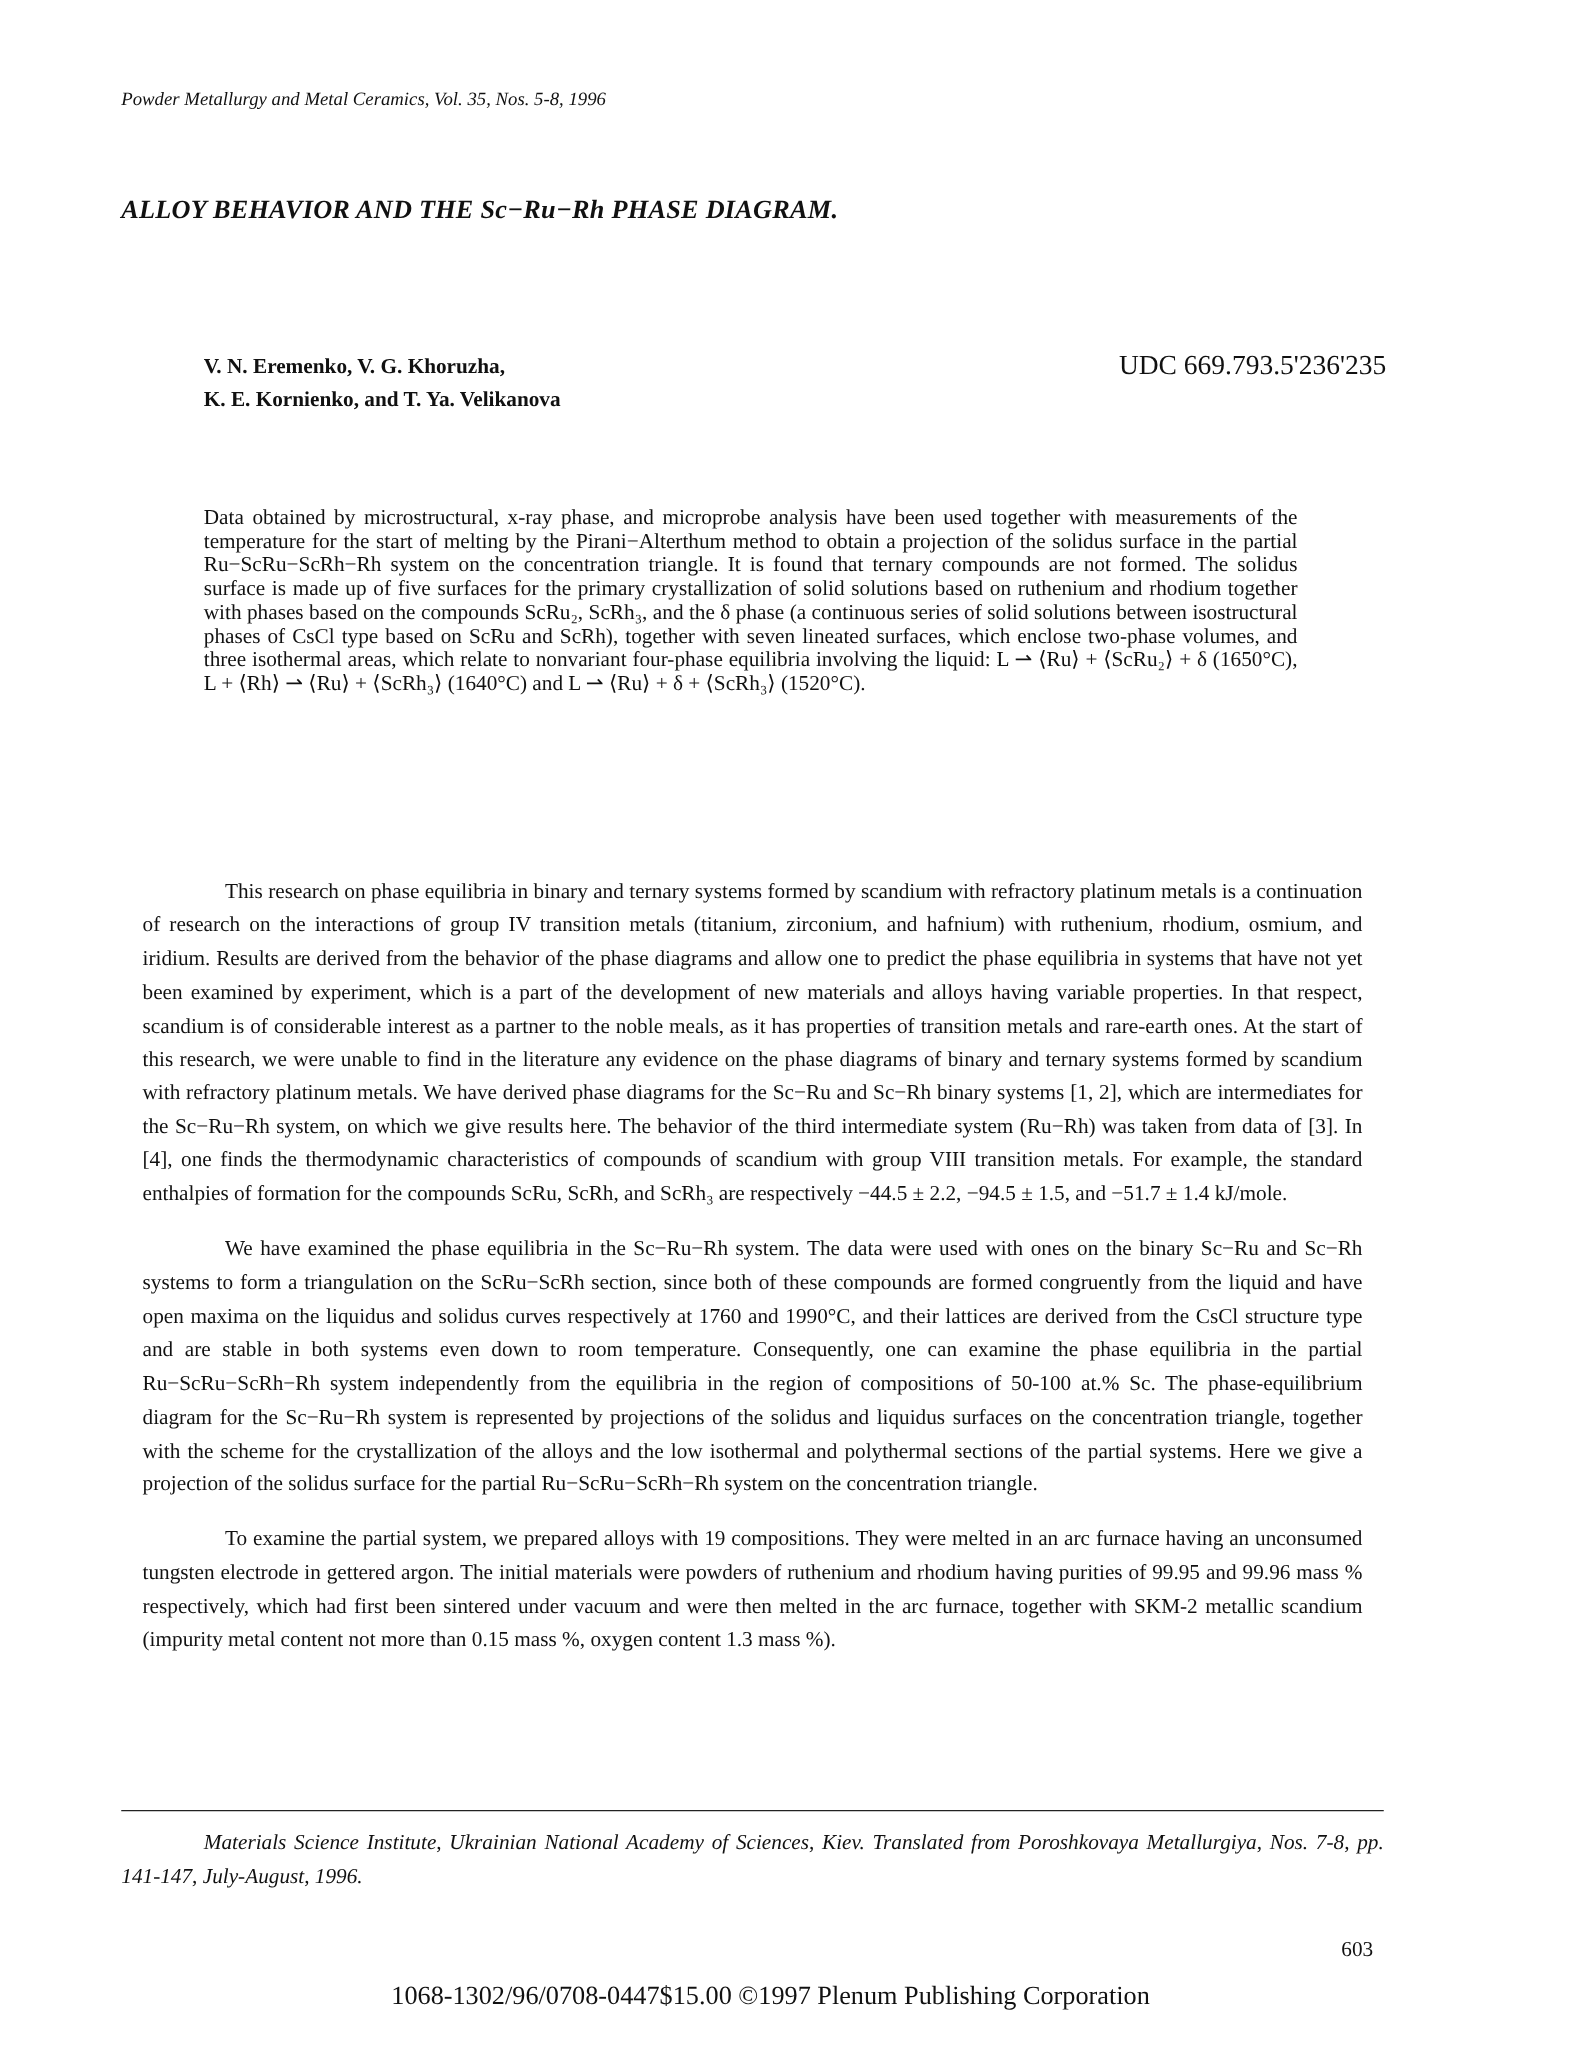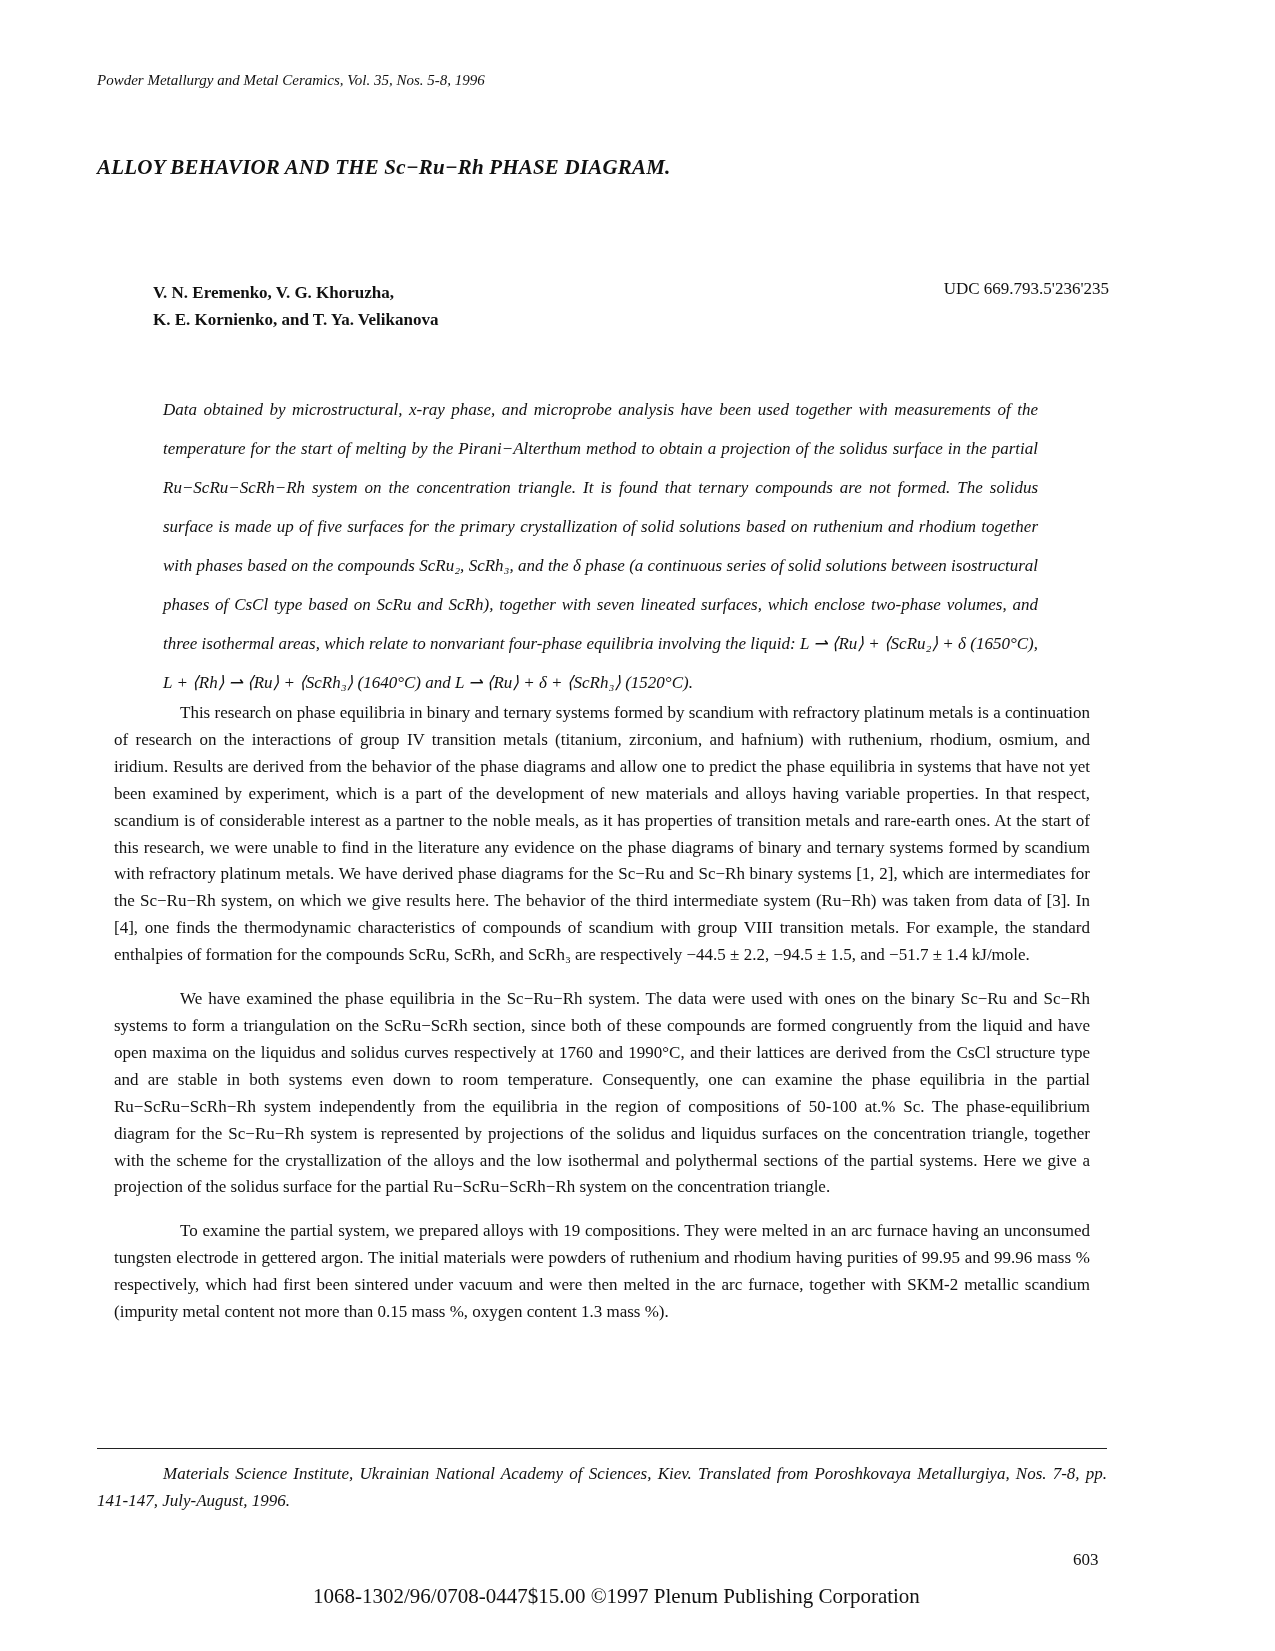--- a/index.html
+++ b/index.html
@@ -1,23 +1,23 @@
 <!DOCTYPE html>
 <html><head>
 <meta charset="utf-8">
 <style>
   html, body { margin: 0; padding: 0; background: #ffffff; }
   body { width: 1275px; height: 1651px; position: relative; overflow: hidden;
          font-family: "Liberation Serif", serif; color: #111; }
   .journal { position: absolute; left: 97px; top: 72px; font-style: italic; font-size: 15px; }
   .title { position: absolute; left: 97px; top: 152px; font-weight: bold; font-size: 21px; line-height: 30px; letter-spacing: 0.2px; font-style: italic; }
   .title div { white-space: nowrap; }
-  .authors { position: absolute; left: 153px; top: 279px; font-weight: bold; font-size: 17px; line-height: 27px; }
-  .udc { position: absolute; right: 166px; top: 279px; font-size: 17px; }
-  .abstract { position: absolute; left: 163px; top: 390px; width: 875px; font-style: italic; font-size: 17px; line-height: 39px; text-align: justify; }
+  .authors { position: absolute; left: 163px; top: 279px; font-weight: bold; font-size: 17px; line-height: 27px; }
+  .udc { position: absolute; right: 166px; top: 279px; font-size: 22px; }
+  .abstract { position: absolute; left: 163px; top: 404px; width: 875px; font-size: 17px; line-height: 19px; text-align: justify; }
   .body { position: absolute; left: 97px; top: 683px; width: 1010px; font-size: 17px; line-height: 26.9px; text-align: justify; }
   .body p { margin: 17px; text-indent: 66px; }
   .rule { position: absolute; left: 97px; top: 1448px; width: 1010px; height: 0; border-top: 1.5px solid #222; }
   .footnote { position: absolute; left: 97px; top: 1460px; width: 1010px; font-size: 17px; line-height: 27px; text-align: justify; font-style: italic; }
   .footnote p { margin: 0; text-indent: 66px; }
   .copyright { position: absolute; left: 313px; top: 1584px; font-size: 21px; }
   .pagenum { position: absolute; left: 1073px; top: 1550px; font-size: 17px; }
 </style>
 </head>
 <body>

